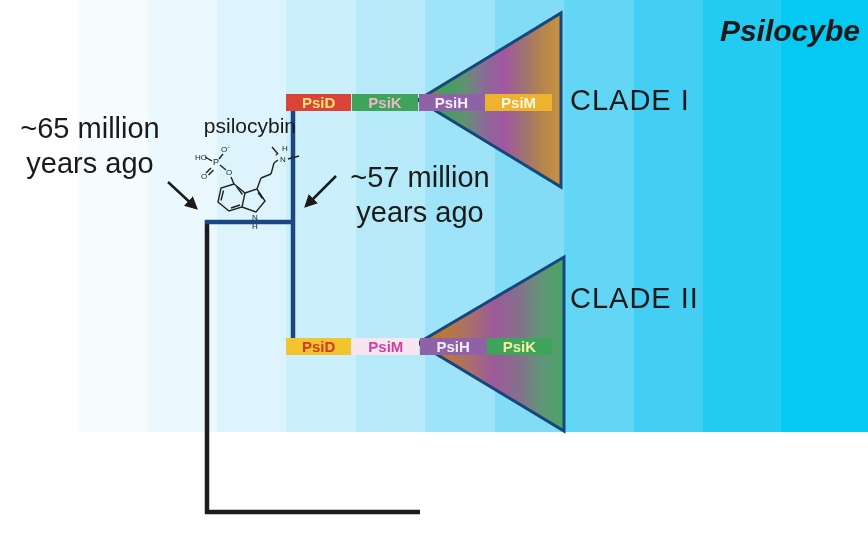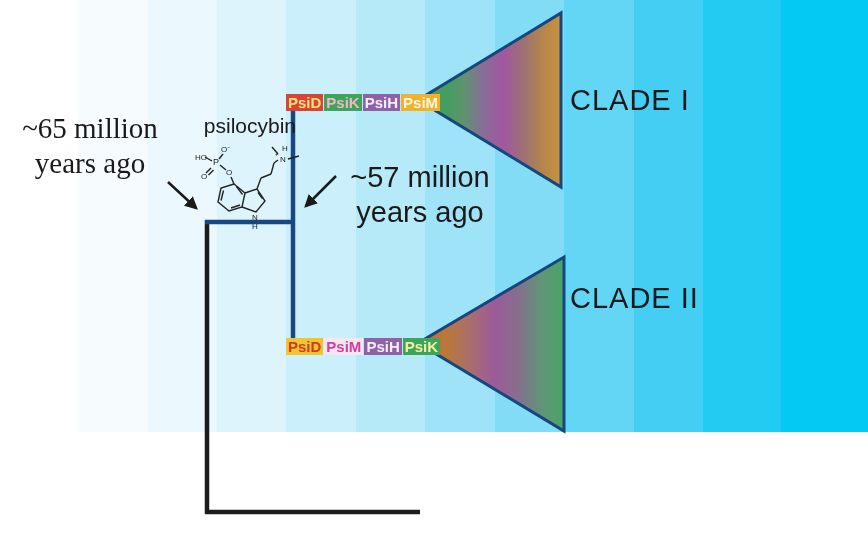--- a/index.html
+++ b/index.html
@@ -26,21 +26,21 @@
   .layer{position:absolute;left:0;top:0;width:868px;height:537px;}
   .txt{position:absolute;white-space:nowrap;}
   .big{font-size:29px;line-height:35px;text-align:center;}
   .clade{font-size:29px;letter-spacing:1px;}
   .genus{font-size:30px;font-weight:bold;font-style:italic;text-align:right;}
   .geneorder{font-size:20px;}
   .mol-name{font-size:21px;text-align:right;}
   .generow{position:absolute;display:flex;gap:1px;}
   .gene{
     font-size:15px;font-weight:bold;line-height:17px;height:17px;
-    padding:0 2px;letter-spacing:0;text-align:center;min-width:29px;
+    padding:0 16px;letter-spacing:0;text-align:center;min-width:29px;
   }
   .molecule{position:absolute;left:192px;top:142px;}
   .molecule text{font-family:"Liberation Sans",sans-serif;fill:#222;}
 </style>
 </head>
 <body>
 
 <div class="canvas">
 
   <div class="bg"></div>
@@ -77,26 +77,27 @@
 
     <path d="M 207 220 L 207 514" stroke="#1c1c1c" stroke-width="4.5" fill="none"></path>
     <path d="M 205 512 L 420 512" stroke="#1c1c1c" stroke-width="4.5" fill="none"></path>
     <path d="M 205 222 L 295 222" stroke="#1a4784" stroke-width="4.5" fill="none"></path>
     <path d="M 293 102 L 293 347" stroke="#1a4784" stroke-width="4.5" fill="none"></path>
 
     <line x1="168" y1="182" x2="196" y2="208" stroke="#1a1a1a" stroke-width="2.5" marker-end="url(#arrowhead)"></line>
     <line x1="336" y1="176" x2="306" y2="206" stroke="#1a1a1a" stroke-width="2.5" marker-end="url(#arrowhead)"></line>
   </svg>
 
+  <div class="txt genus" style="left:640px;top:14px;width:220px;">Psilocybe</div>
 
   <div class="txt clade" style="left:570px;top:71px;margin-top:13px;">CLADE I</div>
 
   <div class="txt clade" style="left:570px;top:282px;">CLADE II</div>
 
-  <div class="txt big" style="left:4px;top:111px;width:172px;font-family:Liberation Serif, serif;">
+  <div class="txt big" style="left:4px;top:111px;width:172px;">
     <div>~65 million</div>
     <div>years ago</div>
   </div>
 
   <div class="txt big" style="left:330px;top:160px;width:180px;">
     <div>~57 million</div>
     <div>years ago</div>
   </div>
 
   <div class="txt mol-name" style="left:200px;top:114px;width:96px;">psilocybin</div>

